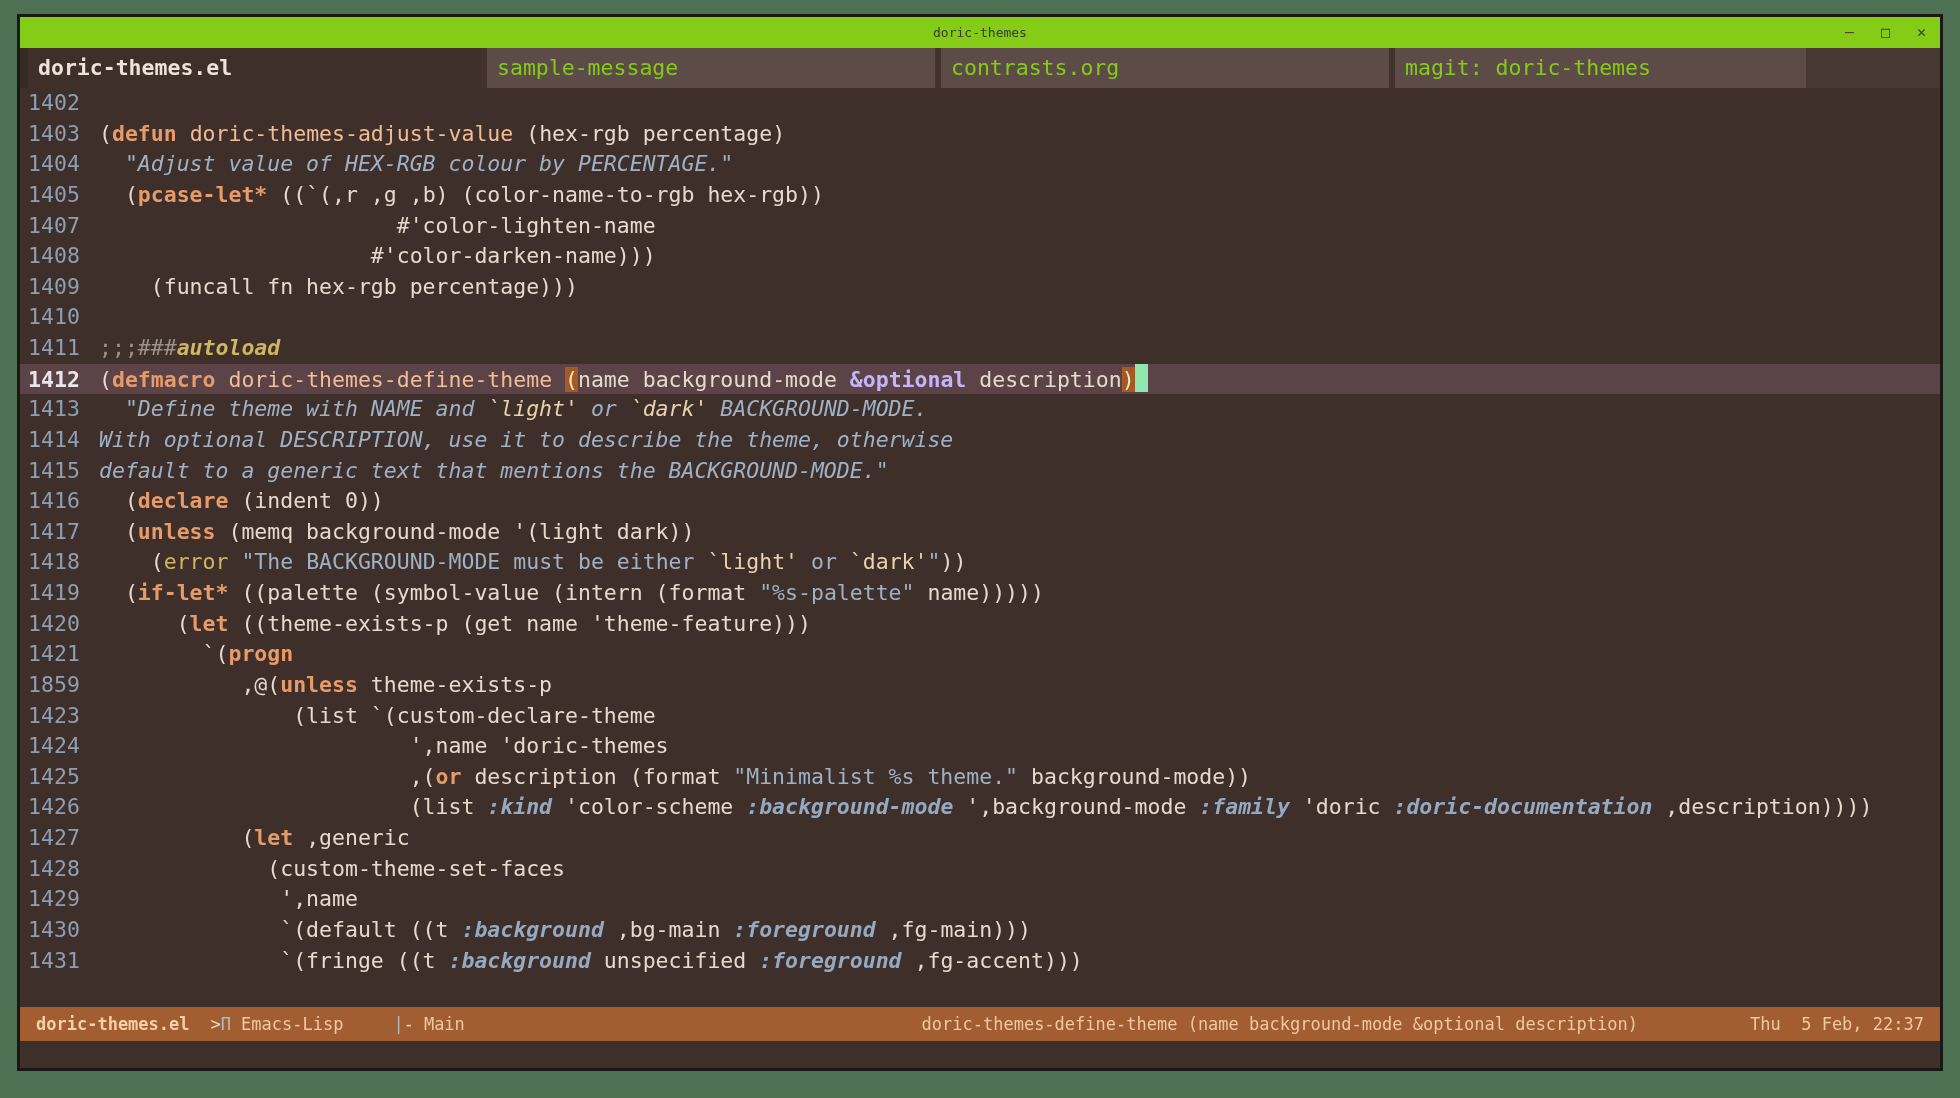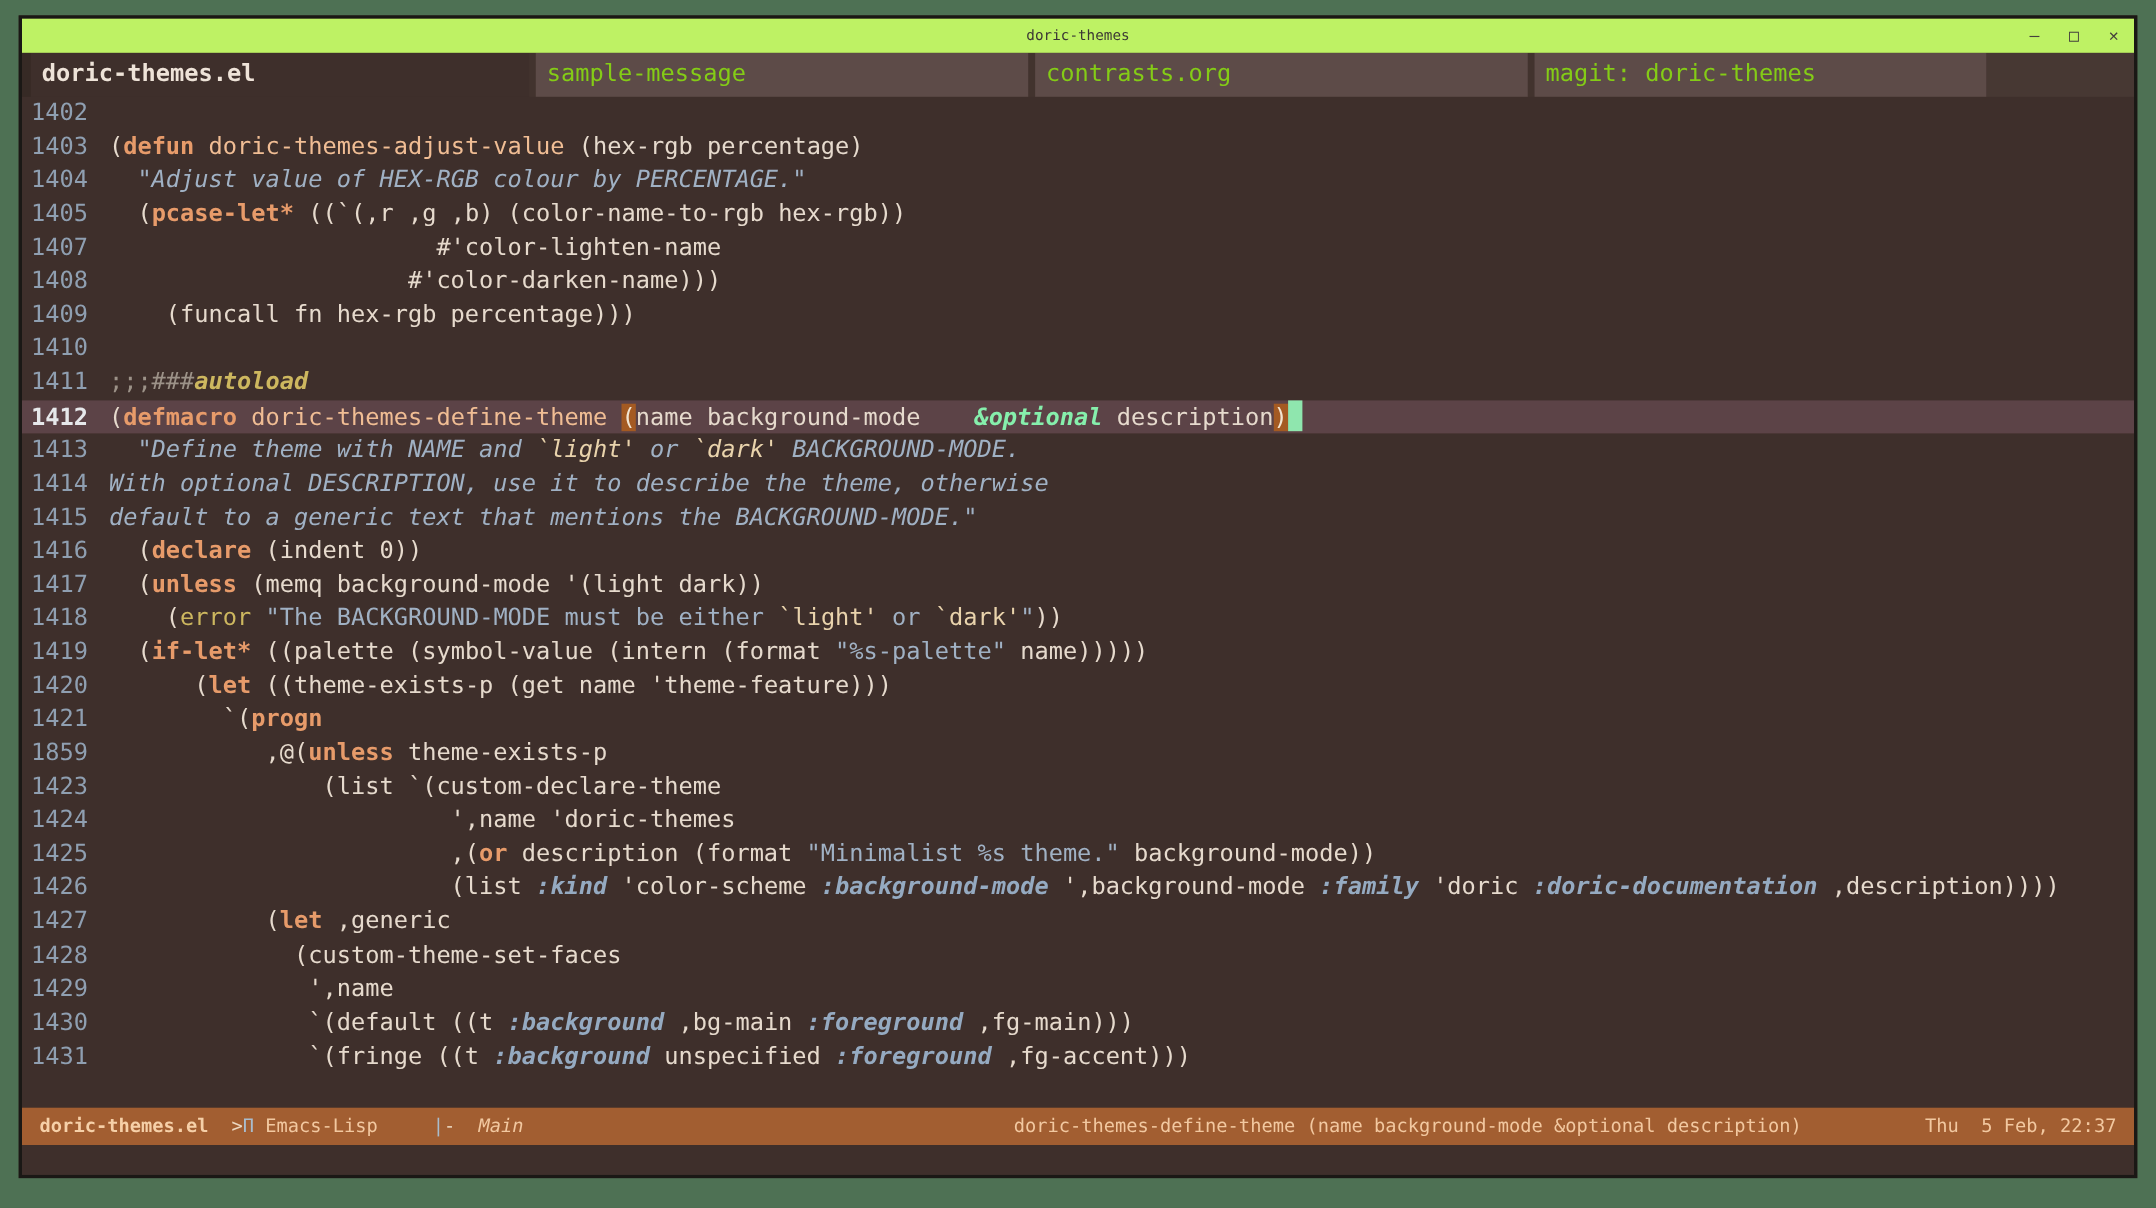--- a/index.html
+++ b/index.html
@@ -1,21 +1,21 @@
 <!DOCTYPE html>
 <html><head>
 <meta charset="utf-8">
 <style>
   html,body{margin:0;padding:0;background:#4e7154;}
   .canvas{position:relative;width:1960px;height:1098px;overflow:hidden;background:#4e7154;
           font-family:"DejaVu Sans Mono",monospace;}
   .window{position:absolute;left:17px;top:14px;width:1926px;height:1057px;
           border:3px solid #1a1815;box-sizing:border-box;background:#3e2f2b;}
   
-  .titlebar{position:relative;height:31px;background:#bef264;text-align:center;
+  .titlebar{position:relative;height:31px;background:#84cc16;text-align:center;
             line-height:31px;font-size:13px;color:#3b3734;}
   .controls{position:absolute;right:14px;top:0;height:31px;display:flex;gap:27px;
             align-items:center;font-size:15px;color:#45413d;}
   .controls span{cursor:default;line-height:1;}
   
   .tabbar{display:flex;height:40px;font-size:21.5px;}
   .tab-strip{width:8px;background:#362a25;}
   .tab{line-height:40px;padding-left:10px;overflow:hidden;white-space:pre;}
   .tab.active{width:443px;background:#3e2f2b;color:#eee3d8;font-weight:bold;}
   .tab.inactive{background:#5d4b48;color:#84cc16;}
@@ -32,35 +32,35 @@
   .t-kw{color:#e79b6a;font-weight:bold;}
   .t-fn{color:#f0bd94;}
   .t-doc{color:#a0b1c4;font-style:italic;}
   .t-str{color:#a0b1c4;}
   .t-tan{color:#e9d3ac;}
   .t-tani{color:#e9d3ac;font-style:italic;}
   .t-com{color:#9c9288;}
   .t-auto{color:#cdb75f;font-weight:bold;font-style:italic;}
   .t-err{color:#cdb75f;}
   .t-ek{color:#95aac1;font-weight:bold;font-style:italic;}
-  .t-opt{color:#86efac;font-weight:bold;font-style:italic;margin-left:36px;}
+  .t-opt{color:#c4b5fd;font-weight:bold;}
   .t-ph{background:#a45a22;color:#f2e5d2;}
   .t-cur{display:inline-block;width:13px;height:28px;background:#8fe6ae;vertical-align:text-bottom;}
   
   .modeline{height:34px;background:#a25e31;display:flex;align-items:center;
             justify-content:space-between;padding:0 16px;font-size:17px;color:#f2c8a0;
             white-space:pre;}
   .ml-left,.ml-right{display:flex;align-items:center;}
   .ml-buffer{font-weight:bold;color:#f6d0a8;}
   .ml-slate{color:#a9bccd;}
   .ml-gt{margin-left:21px;color:#ecd9c2;}
   .ml-mode{margin-left:10px;}
   .ml-pipe{margin-left:50px;}
   .ml-dash{color:#ecd9c2;}
-  .ml-main{font-style:italic;margin-left:21px;}
+  .ml-main{margin-left:10px;}
   .ml-clock{margin-left:112px;}
   
   .echo{height:27px;background:#3e2f2b;}
 </style>
 </head>
 <body>
 
 <div class="canvas">
   <div class="window">
 

